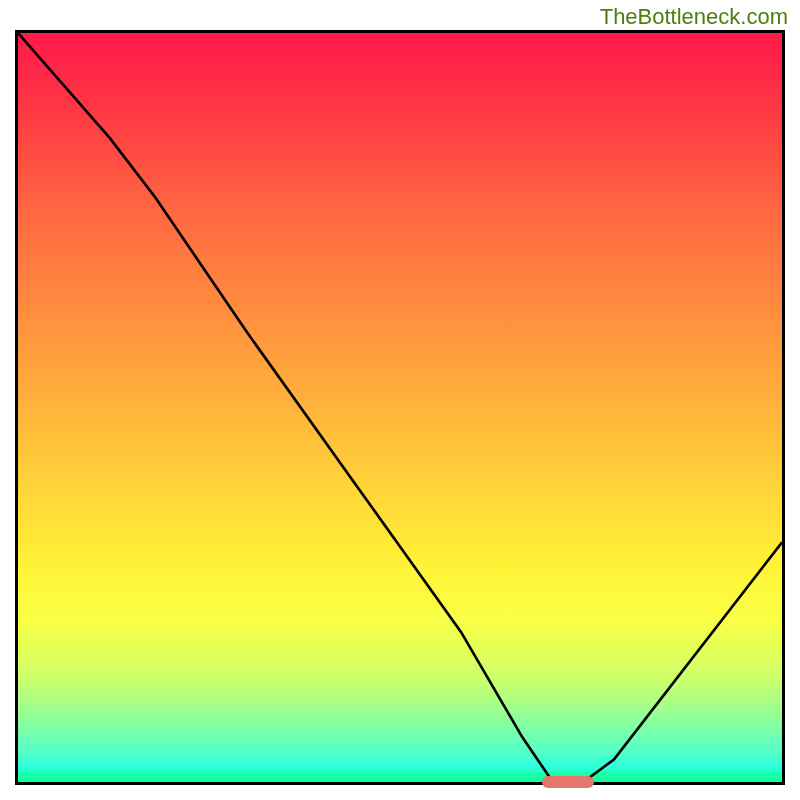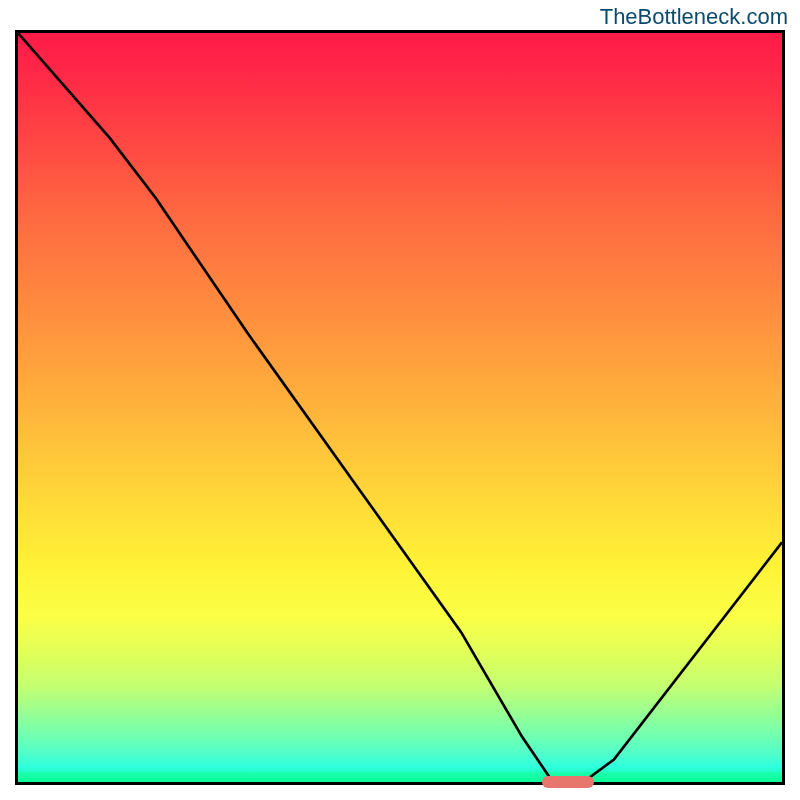--- a/index.html
+++ b/index.html
@@ -8,21 +8,21 @@
     height: 800px;
     background: #ffffff;
     position: relative;
     font-family: Arial, sans-serif;
   }
   .watermark {
     position: absolute;
     top: 4px;
     right: 12px;
     font-size: 22px;
-    color: #0c4a6e;
+    color: #4d7c0f;
     font-weight: normal;
     z-index: 10;
   }
   .chart-container {
     position: absolute;
     top: 30px;
     left: 15px;
     right: 15px;
     bottom: 15px;
     border: 3px solid #000;

